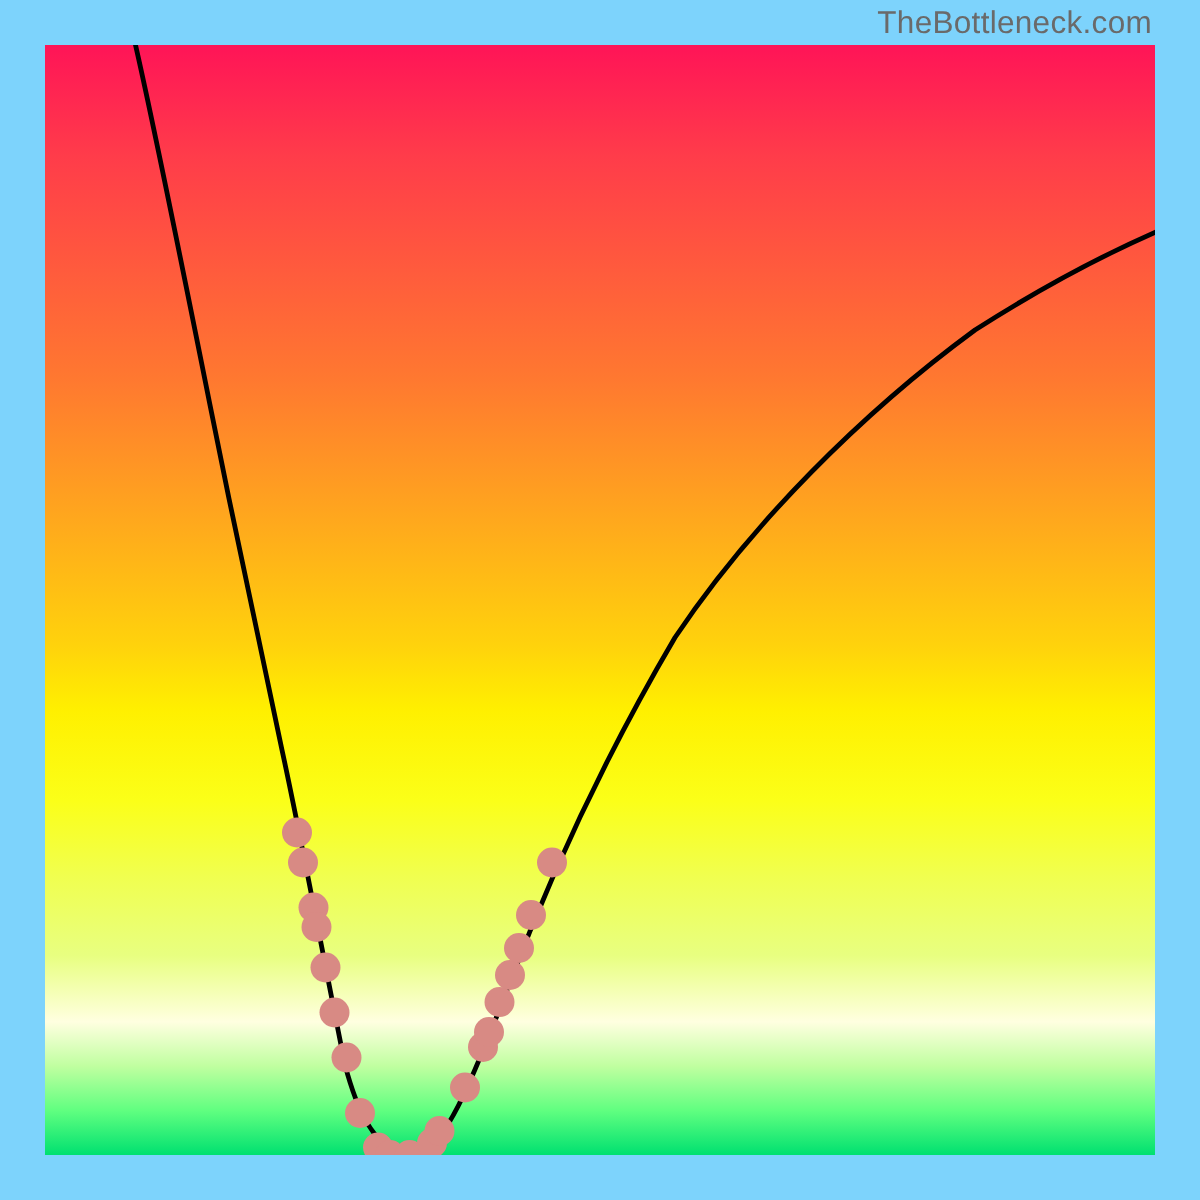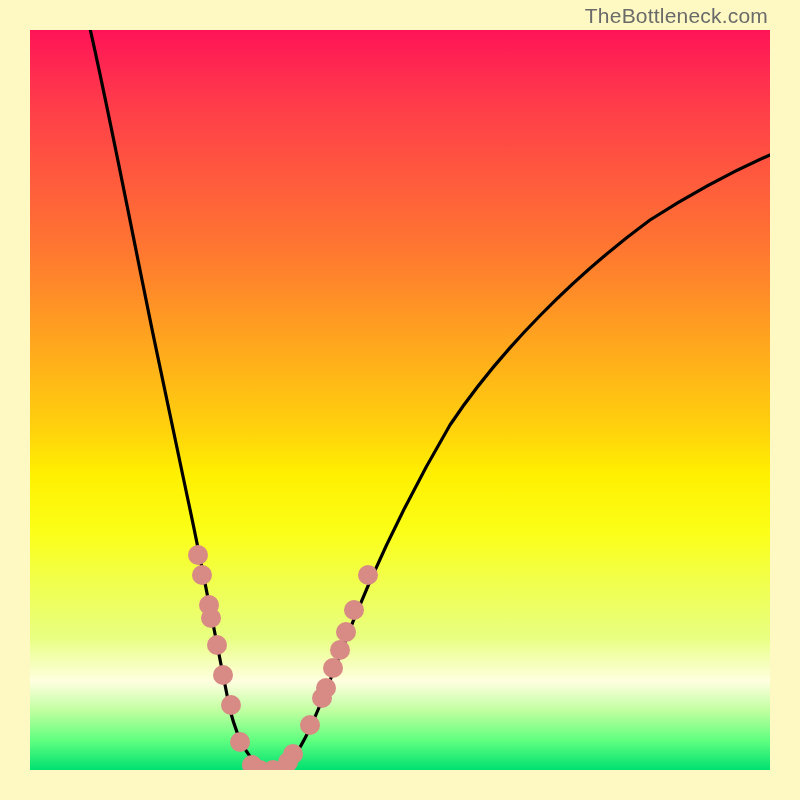--- a/index.html
+++ b/index.html
@@ -7,21 +7,21 @@
     width: 800px;
     height: 800px;
     background: #000;
     overflow: hidden;
     font-family: Arial, sans-serif;
   }
   .frame {
     position: relative;
     width: 800px;
     height: 800px;
-    background: #fef9c3;
+    background: #7dd3fc;
     padding-left: 36px;
   }
   .plot-area {
     position: absolute;
     left: 30px;
     top: 30px;
     width: 740px;
     height: 740px;
     background: linear-gradient(
       to bottom,

